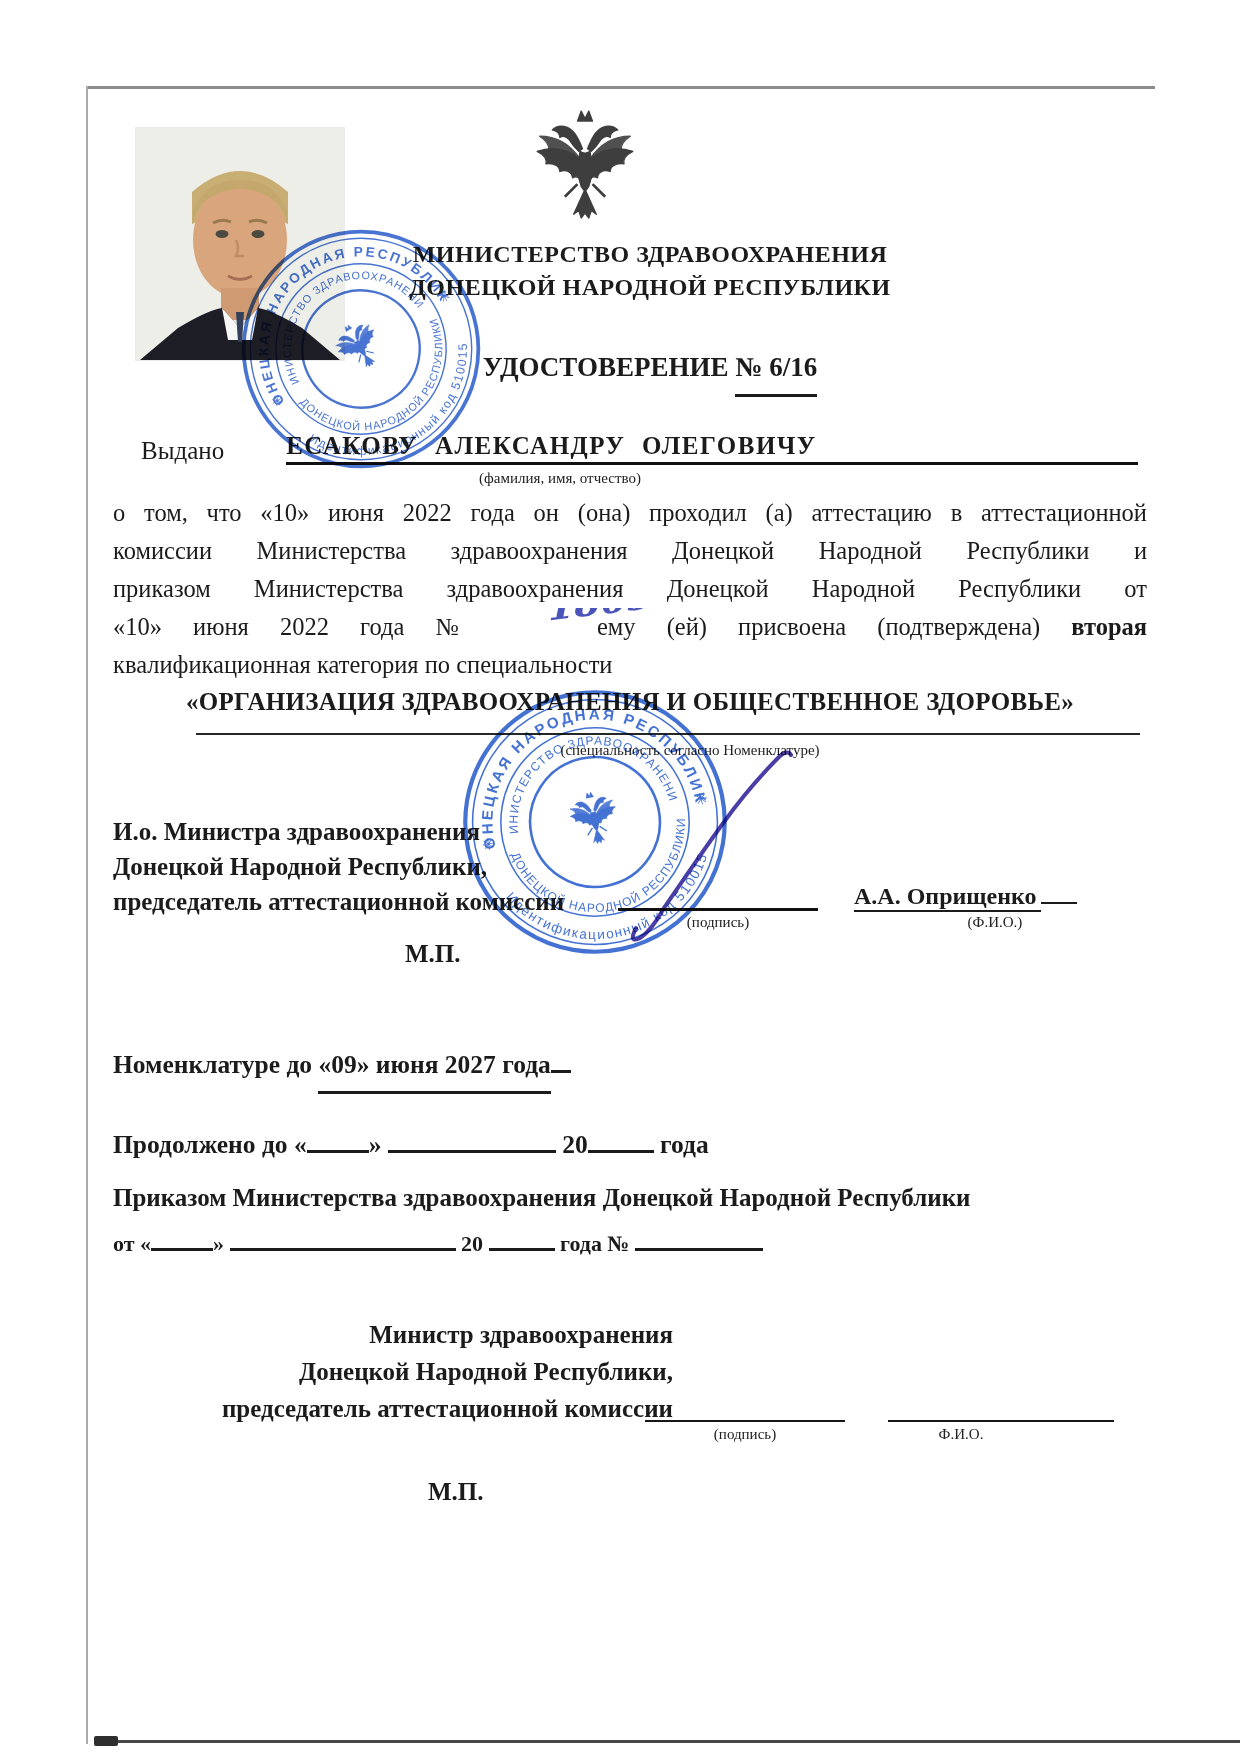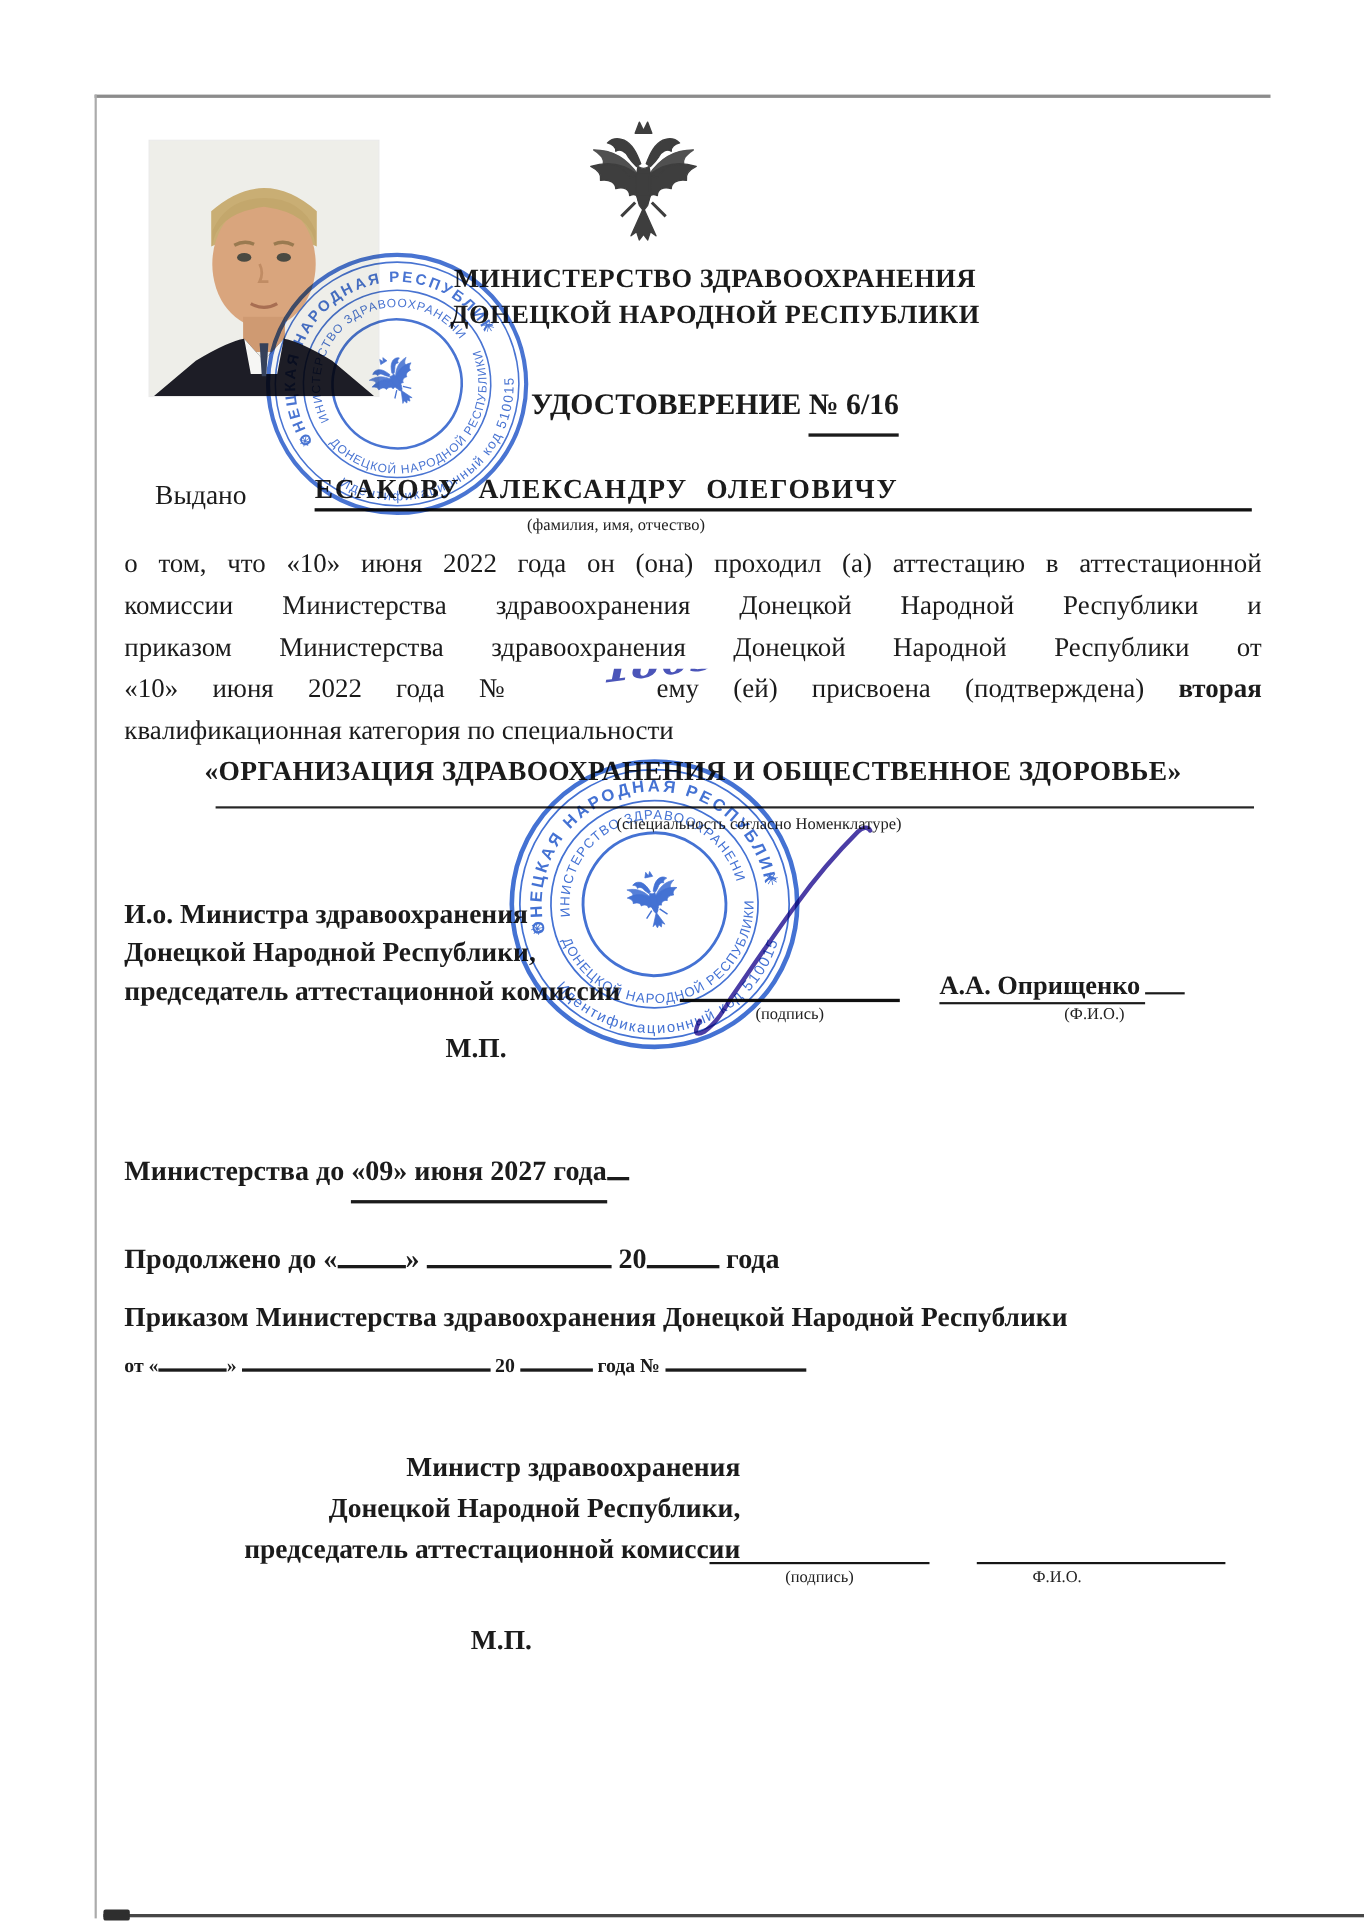--- a/index.html
+++ b/index.html
@@ -140,29 +140,29 @@
 </svg>
 <svg class="abs stamp" viewBox="-130 -130 260 260" style="left:459px;top:686px;width:272px;height:272px;color:#2f62cf;transform:rotate(-12deg);">
   <use href="#stamp-art"></use>
 </svg>
 
 <svg class="abs" viewBox="0 0 220 215" style="left:596px;top:736px;width:220px;height:215px;mix-blend-mode:multiply;">
   <path d="M40 192 q -8 16 4 10 q 12 -8 24 -30 C 86 146 106 116 128 86 C 146 61 164 40 184 20 c 4 -4 9 -5 11 -1" fill="none" stroke="#4b3da6" stroke-width="4" stroke-linecap="round"></path>
 </svg>
 
 <div class="abs b" style="left:113px;top:1044px;font-size:25.5px;">
-  <span>Министерства до </span><span class="u">«09» июня 2027 года</span><span class="blank" style="width:20px;"></span>
+  <span>Номенклатуре до </span><span class="u">«09» июня 2027 года</span><span class="blank" style="width:20px;"></span>
 </div>
 
 <div class="abs b" style="left:113px;top:1124px;font-size:25.5px;">
   <span>Продолжено до «</span><span class="blank" style="width:62px;"></span><span>»</span><span> </span><span class="blank" style="width:168px;"></span><span> </span><span>20</span><span class="blank" style="width:66px;"></span><span> </span><span>года</span>
 </div>
 
 <div class="abs b" style="left:113px;top:1184px;font-size:25px;">Приказом Министерства здравоохранения Донецкой Народной Республики</div>
-<div class="abs b" style="left:113px;top:1226px;font-size:18px;">
+<div class="abs b" style="left:113px;top:1226px;font-size:22px;">
   <span>от «</span><span class="blank" style="width:62px;"></span><span>»</span><span> </span><span class="blank" style="width:226px;"></span><span> </span><span>20</span><span> </span><span class="blank" style="width:66px;"></span><span> </span><span>года №</span><span> </span><span class="blank" style="width:128px;"></span>
 </div>
 
 <div class="abs b" style="left:113px;top:1316px;width:560px;font-size:25px;line-height:37px;text-align:right;">
   <div>Министр здравоохранения</div>
   <div>Донецкой Народной Республики,</div>
   <div>председатель аттестационной комиссии</div>
 </div>
 <div class="abs line2" style="left:645px;top:1420px;width:200px;"></div>
 <div class="abs cap center" style="left:645px;top:1426px;width:200px;">(подпись)</div>

